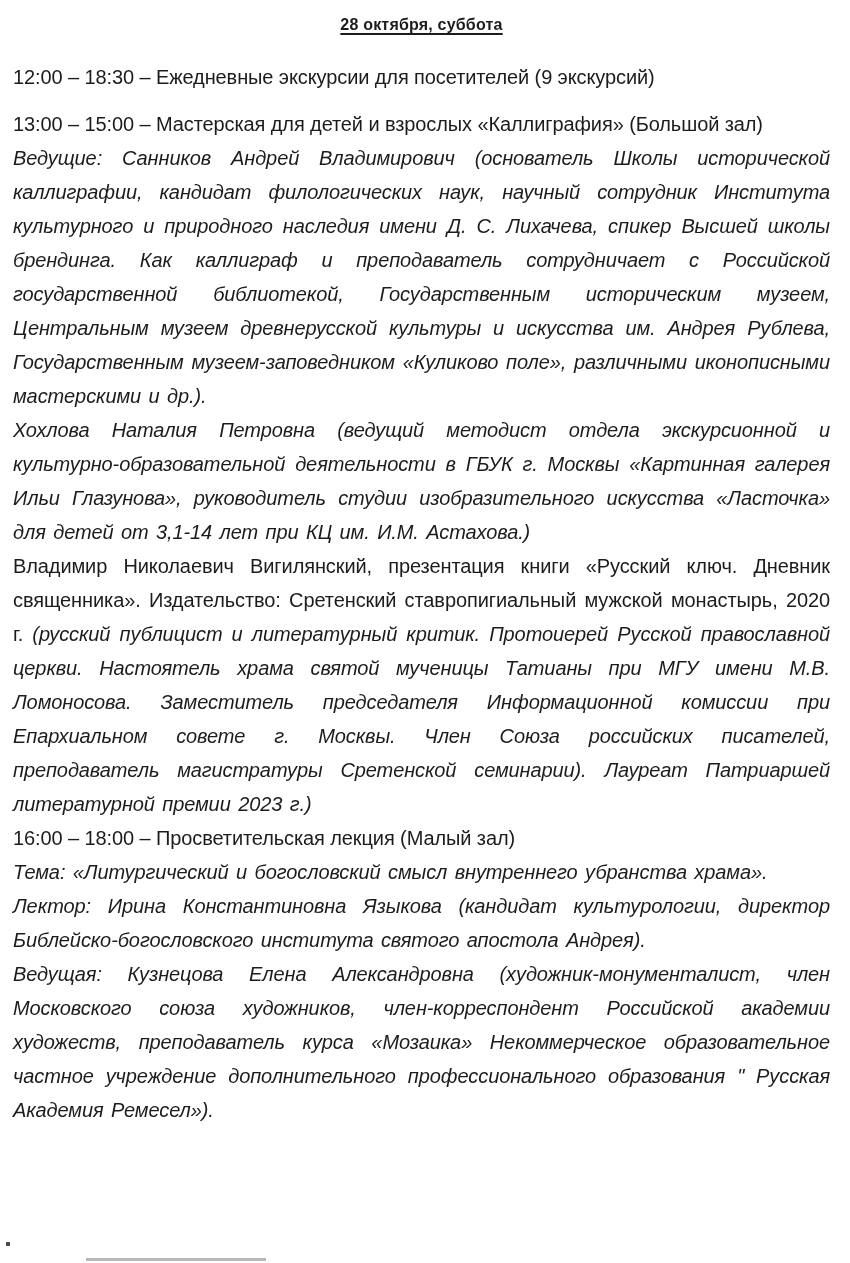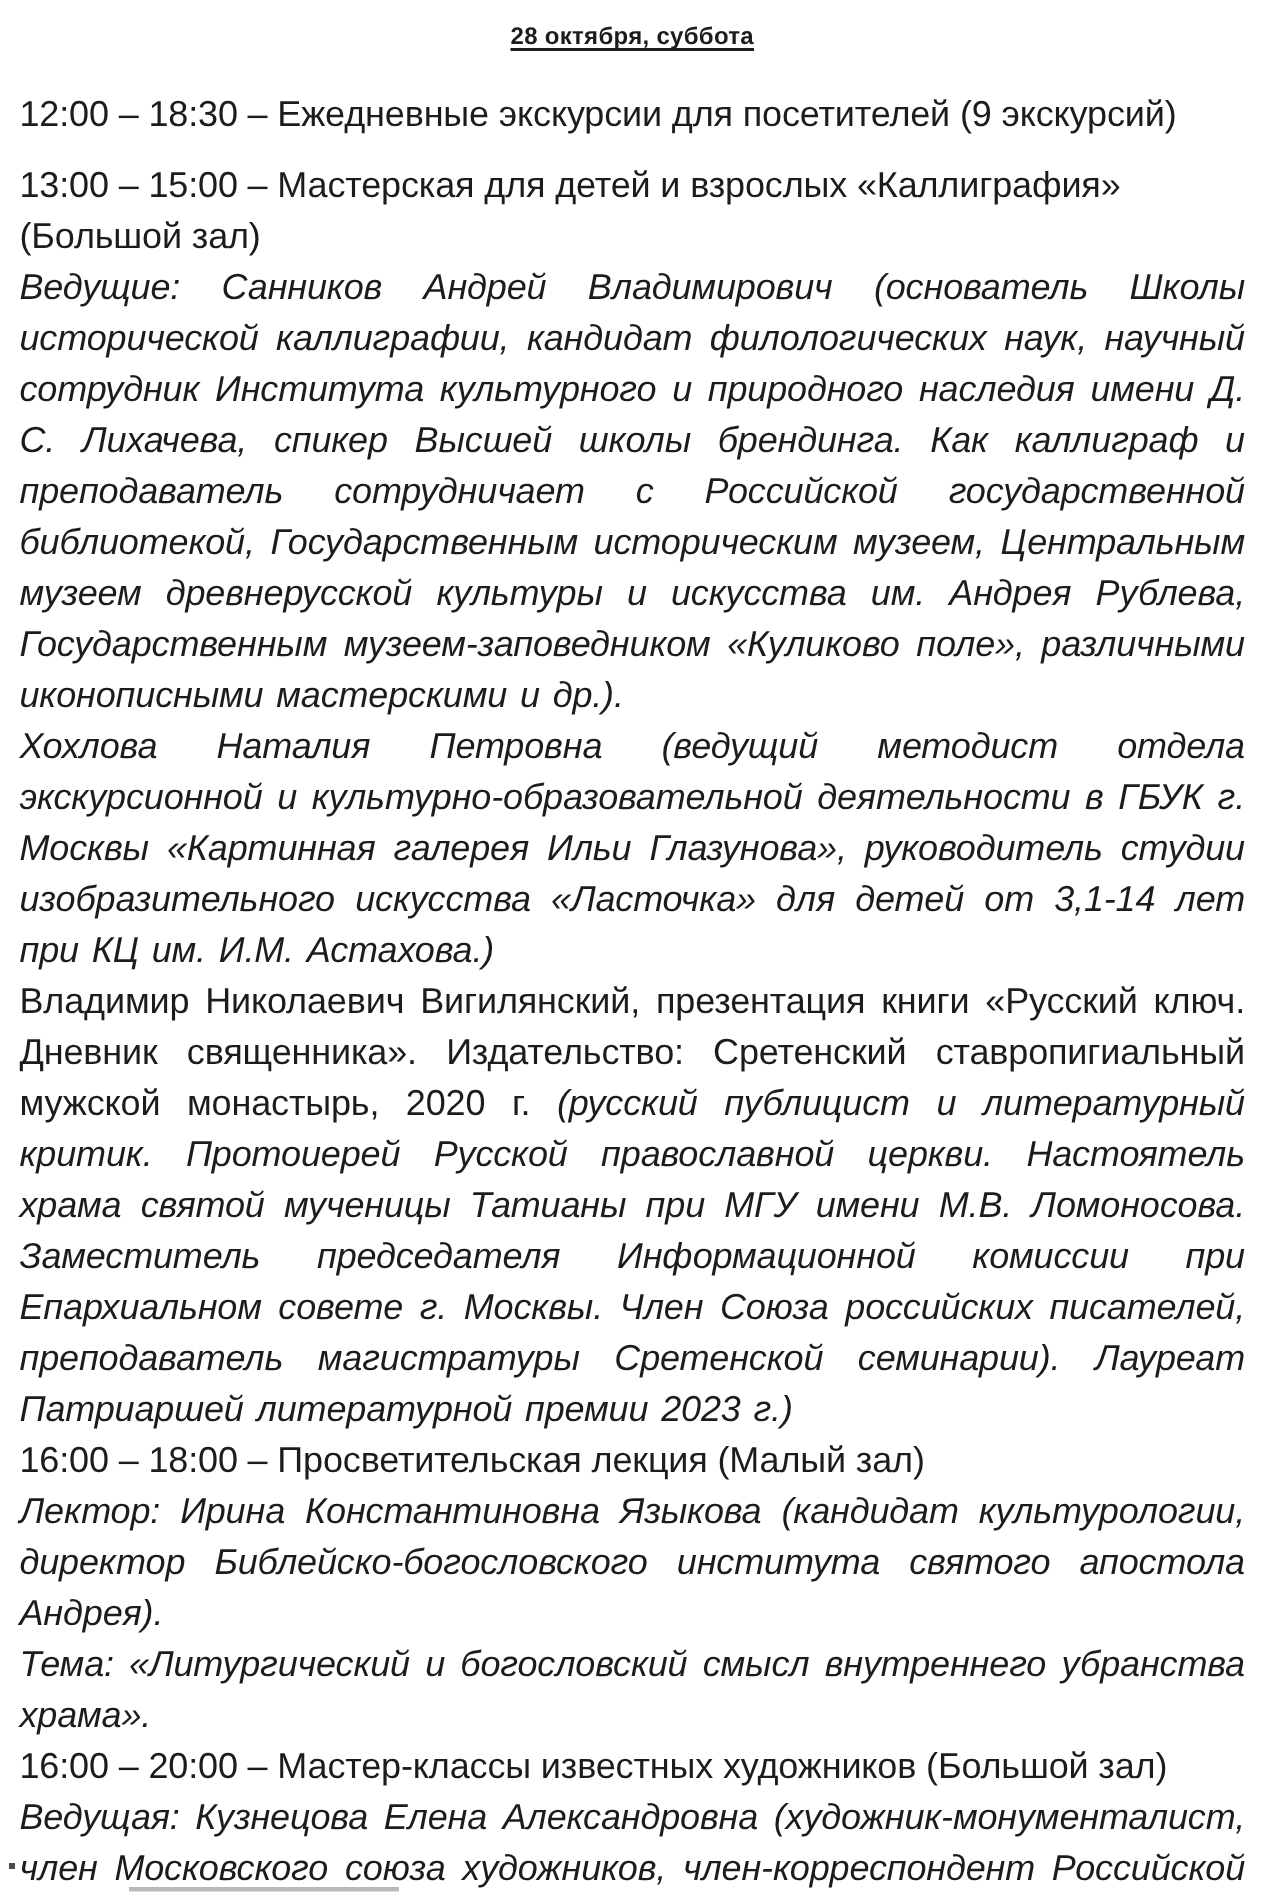--- a/index.html
+++ b/index.html
@@ -26,21 +26,21 @@
     margin: 8px 0 26px 0;
     letter-spacing: 0.2px;
   }
   .date-title span {
     text-decoration: underline;
     text-underline-offset: 3px;
     text-decoration-thickness: 2px;
   }
   p {
     margin: 0;
-    font-size: 24px;
+    font-size: 20px;
     line-height: 34px;
   }
   .heading {
     text-align: left;
     font-weight: 400;
     letter-spacing: -0.1px;
   }
   .gap-before {
     margin-top: 13px;
   }
@@ -89,24 +89,23 @@
   <p class="para italic">Ведущие: Санников Андрей Владимирович (основатель Школы исторической каллиграфии, кандидат филологических наук, научный сотрудник Института культурного и природного наследия имени Д. С. Лихачева, спикер Высшей школы брендинга. Как каллиграф и преподаватель сотрудничает с Российской государственной библиотекой, Государственным историческим музеем, Центральным музеем древнерусской культуры и искусства им. Андрея Рублева, Государственным музеем-заповедником «Куликово поле», различными иконописными мастерскими и др.).</p>
 
   <p class="para italic">Хохлова Наталия Петровна (ведущий методист отдела экскурсионной и культурно-образовательной деятельности в ГБУК г. Москвы «Картинная галерея Ильи Глазунова», руководитель студии изобразительного искусства «Ласточка» для детей от 3,1-14 лет при КЦ им. И.М. Астахова.)</p>
 
 
 
   <p class="para"><span class="regular">Владимир Николаевич Вигилянский, презентация книги «Русский ключ. Дневник священника». Издательство: Сретенский ставропигиальный мужской монастырь, 2020 г. </span><span class="italic">(русский публицист и литературный критик. Протоиерей Русской православной церкви. Настоятель храма святой мученицы Татианы при МГУ имени М.В. Ломоносова. Заместитель председателя Информационной комиссии при Епархиальном совете г. Москвы. Член Союза российских писателей, преподаватель магистратуры Сретенской семинарии). Лауреат Патриаршей литературной премии 2023 г.)</span></p>
 
   <p class="heading">16:00 – 18:00 – Просветительская лекция (Малый зал)</p>
 
+  <p class="para italic">Тема: «Литургический и богословский смысл внутреннего убранства храма».</p>
+
   <p class="para italic">Лектор: Ирина Константиновна Языкова (кандидат культурологии, директор Библейско-богословского института святого апостола Андрея).</p>
 
-  <p class="para italic">Тема: «Литургический и богословский смысл внутреннего убранства храма».</p>
-
-  <p class="heading">16:00 – 20:00 – Мастер-классы известных художников (Большой зал)</p>
 
   <p class="para italic">Ведущая: Кузнецова Елена Александровна (художник-монументалист, член Московского союза художников, член-корреспондент Российской академии художеств, преподаватель курса «Мозаика» Некоммерческое образовательное частное учреждение дополнительного профессионального образования " Русская Академия Ремесел»).</p>
 
 </div>
 
 <div class="scan-artifact"></div>
 <div class="scan-dot"></div>
 
 </body></html>

